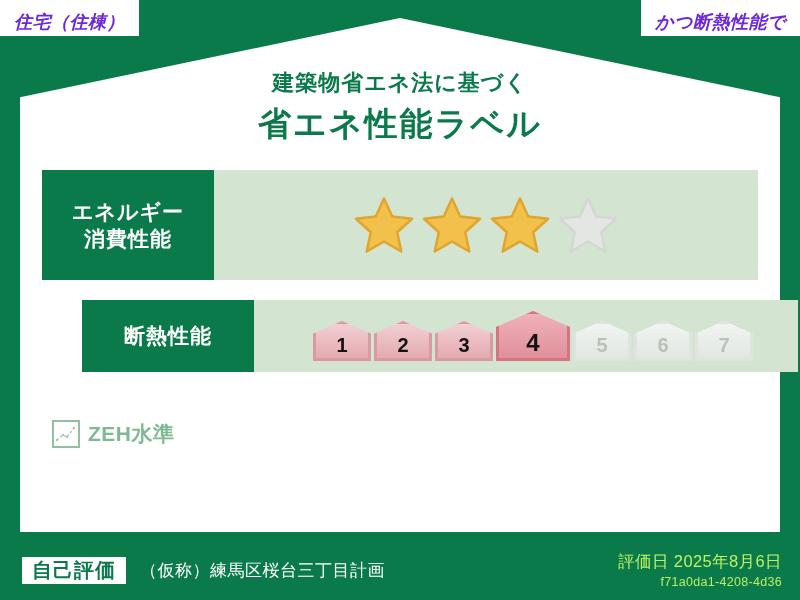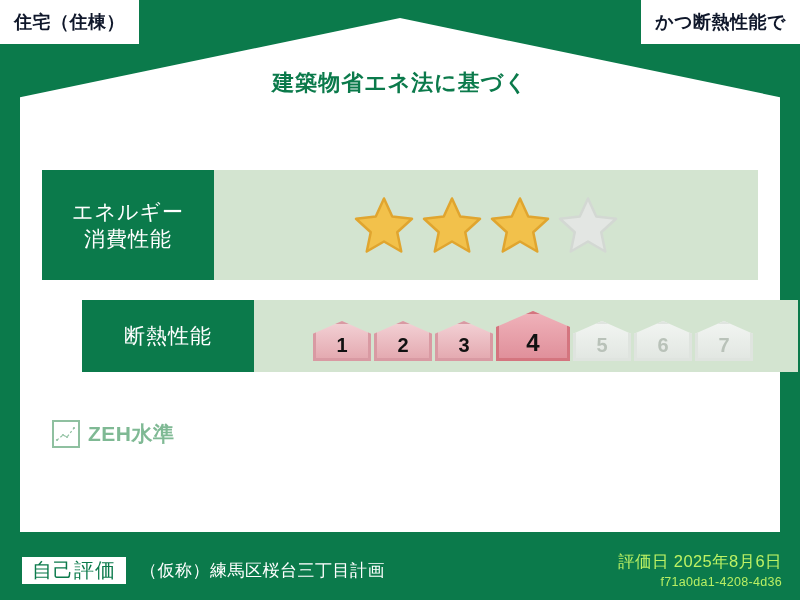--- a/index.html
+++ b/index.html
@@ -19,28 +19,29 @@
     background:#ffffff;
     clip-path: polygon(0% 15.4%, 50% 0%, 100% 15.4%, 100% 100%, 0% 100%);
     -webkit-clip-path: polygon(0% 15.4%, 50% 0%, 100% 15.4%, 100% 100%, 0% 100%);
   }
 
   
   .corner-tag{
     position:absolute;
     top:0;
     background:#ffffff;
-    color:#0f172a;
+    color:#6d28d9;
     font-weight:bold;
     font-size:18px;
     line-height:44px;
-    height:44px;
+    height:36px;
     letter-spacing:0.5px;
     white-space:nowrap;
     z-index:5;
+    font-style:italic;
   }
   #tag-left{ left:0; padding:0 14px 0 14px; }
   #tag-right{ right:0; padding:0 14px 0 14px; }
 
   
   #title-wrap{
     position:absolute;
     left:0; right:0; top:68px;
     text-align:center;
     z-index:4;
@@ -67,21 +68,21 @@
     display:flex;
     align-items:stretch;
     z-index:4;
   }
   #row-energy{ top:170px; height:110px; }
   #row-insul { top:300px; height:72px;padding-left:40px; }
 
   .perf-label{
     background:#0B7A4B;
     color:#ffffff;
-    font-weight:normal;
+    font-weight:bold;
     font-size:21px;
     letter-spacing:1px;
     width:172px;
     flex:0 0 172px;
     display:flex;
     flex-direction:column;
     align-items:center;
     justify-content:center;
     line-height:1.3;
     text-align:center;
@@ -204,21 +205,21 @@
     z-index:6;
   }
   #footer-left{
     display:flex; align-items:center; gap:14px;
     padding-left:22px;
     flex:1 1 auto;
   }
   #eval-type{
     background:#ffffff;
     color:#0B7A4B;
-    font-weight:normal;
+    font-weight:bold;
     font-size:20px;
     padding:0 10px;
     letter-spacing:1px;
     white-space:nowrap;
   }
   #project-name{
     color:#ffffff;
     font-size:17px;
     letter-spacing:0.5px;
     white-space:nowrap;
@@ -235,20 +236,21 @@
 </head>
 <body>
 
 <div id="sheet"></div>
 
 <div class="corner-tag" id="tag-left">住宅（住棟）</div>
 <div class="corner-tag" id="tag-right">かつ断熱性能で</div>
 
 <div id="title-wrap">
   <div id="title-sub">建築物省エネ法に基づく</div>
+  <div id="title-main">省エネ性能ラベル</div>
 </div>
 
 <div class="perf-row" id="row-energy">
   <div class="perf-label">
     <span>エネルギー</span>
     <span>消費性能</span>
   </div>
   <div class="perf-body">
     <div id="stars">
         <svg class="star" viewBox="0 0 24 24">

